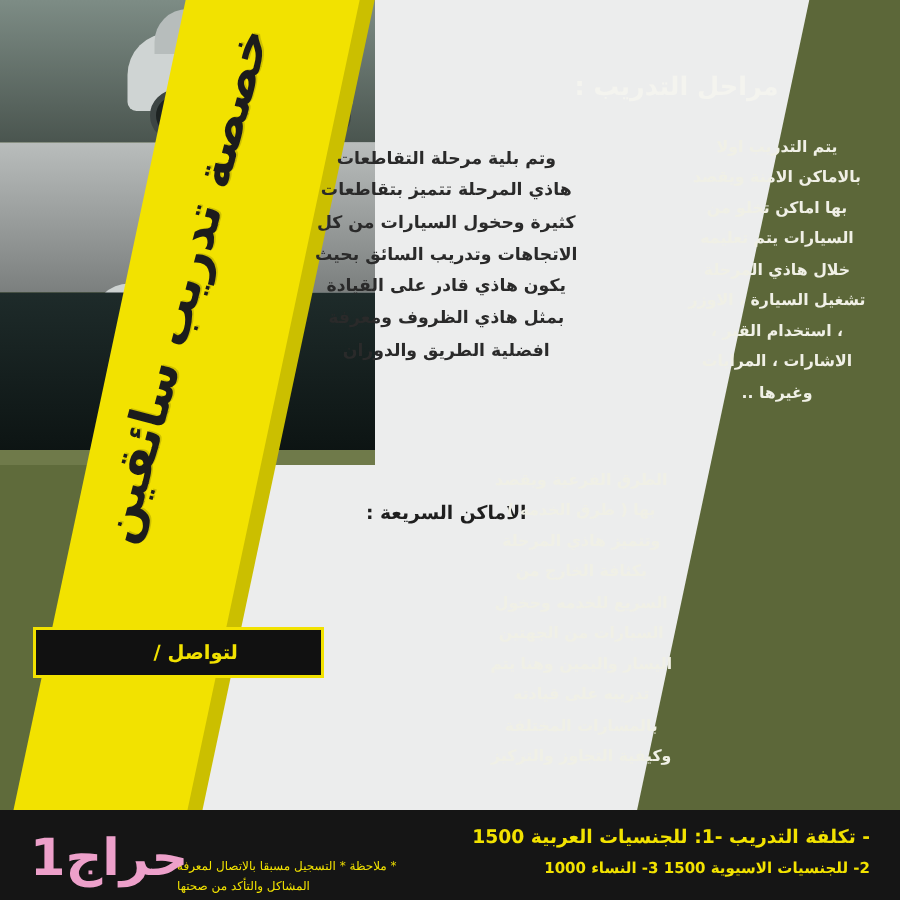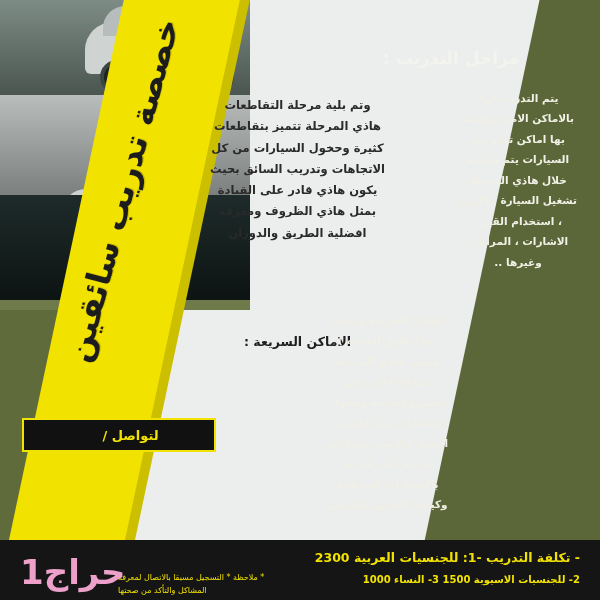--- a/index.html
+++ b/index.html
@@ -267,21 +267,21 @@
 
   <div class="right-title">مراحل التدريب :</div>
   <div class="right-col-a">يتم التدريب اولا بالاماكن الامنة ويقصد بها اماكن تخلو من السيارات يتم تعليمه خلال هاذي المرحلة تشغيل السيارة ، الاوزر ، استخدام القير ، الاشارات ، المرايات وغيرها ..</div>
   <div class="right-col-b">الطرق الفرعية ويقصد بها ( طرق الخدمه ) وتتميز هاذي المرحلة بكثافة الخارج من السريع للخدمه وحخول السيارات من الجهتين اليسار واليمين وهنا يتم تدريبه على قيادته بالمسارات المختلفة وكيفية التجاوز والتركيز</div>
 
   <div class="phone-badge">
     <span class="lbl">لتواصل /</span>
   </div>
 
   <div class="bottom-bar">
-    <div class="bottom-line1">- تكلفة التدريب -1: للجنسيات العربية 2300</div>
+    <div class="bottom-line1">- تكلفة التدريب -1: للجنسيات العربية 1500</div>
     <div class="bottom-line2">2- للجنسيات الاسيوية 1500    3- النساء 1000</div>
     <div class="bottom-note">* ملاحظة *
 التسجيل مسبقا بالاتصال
 لمعرفة المشاكل والتأكد من صحتها</div>
     <div class="watermark">حراج1</div>
   </div>
 
 </div>
 
 </body></html>

